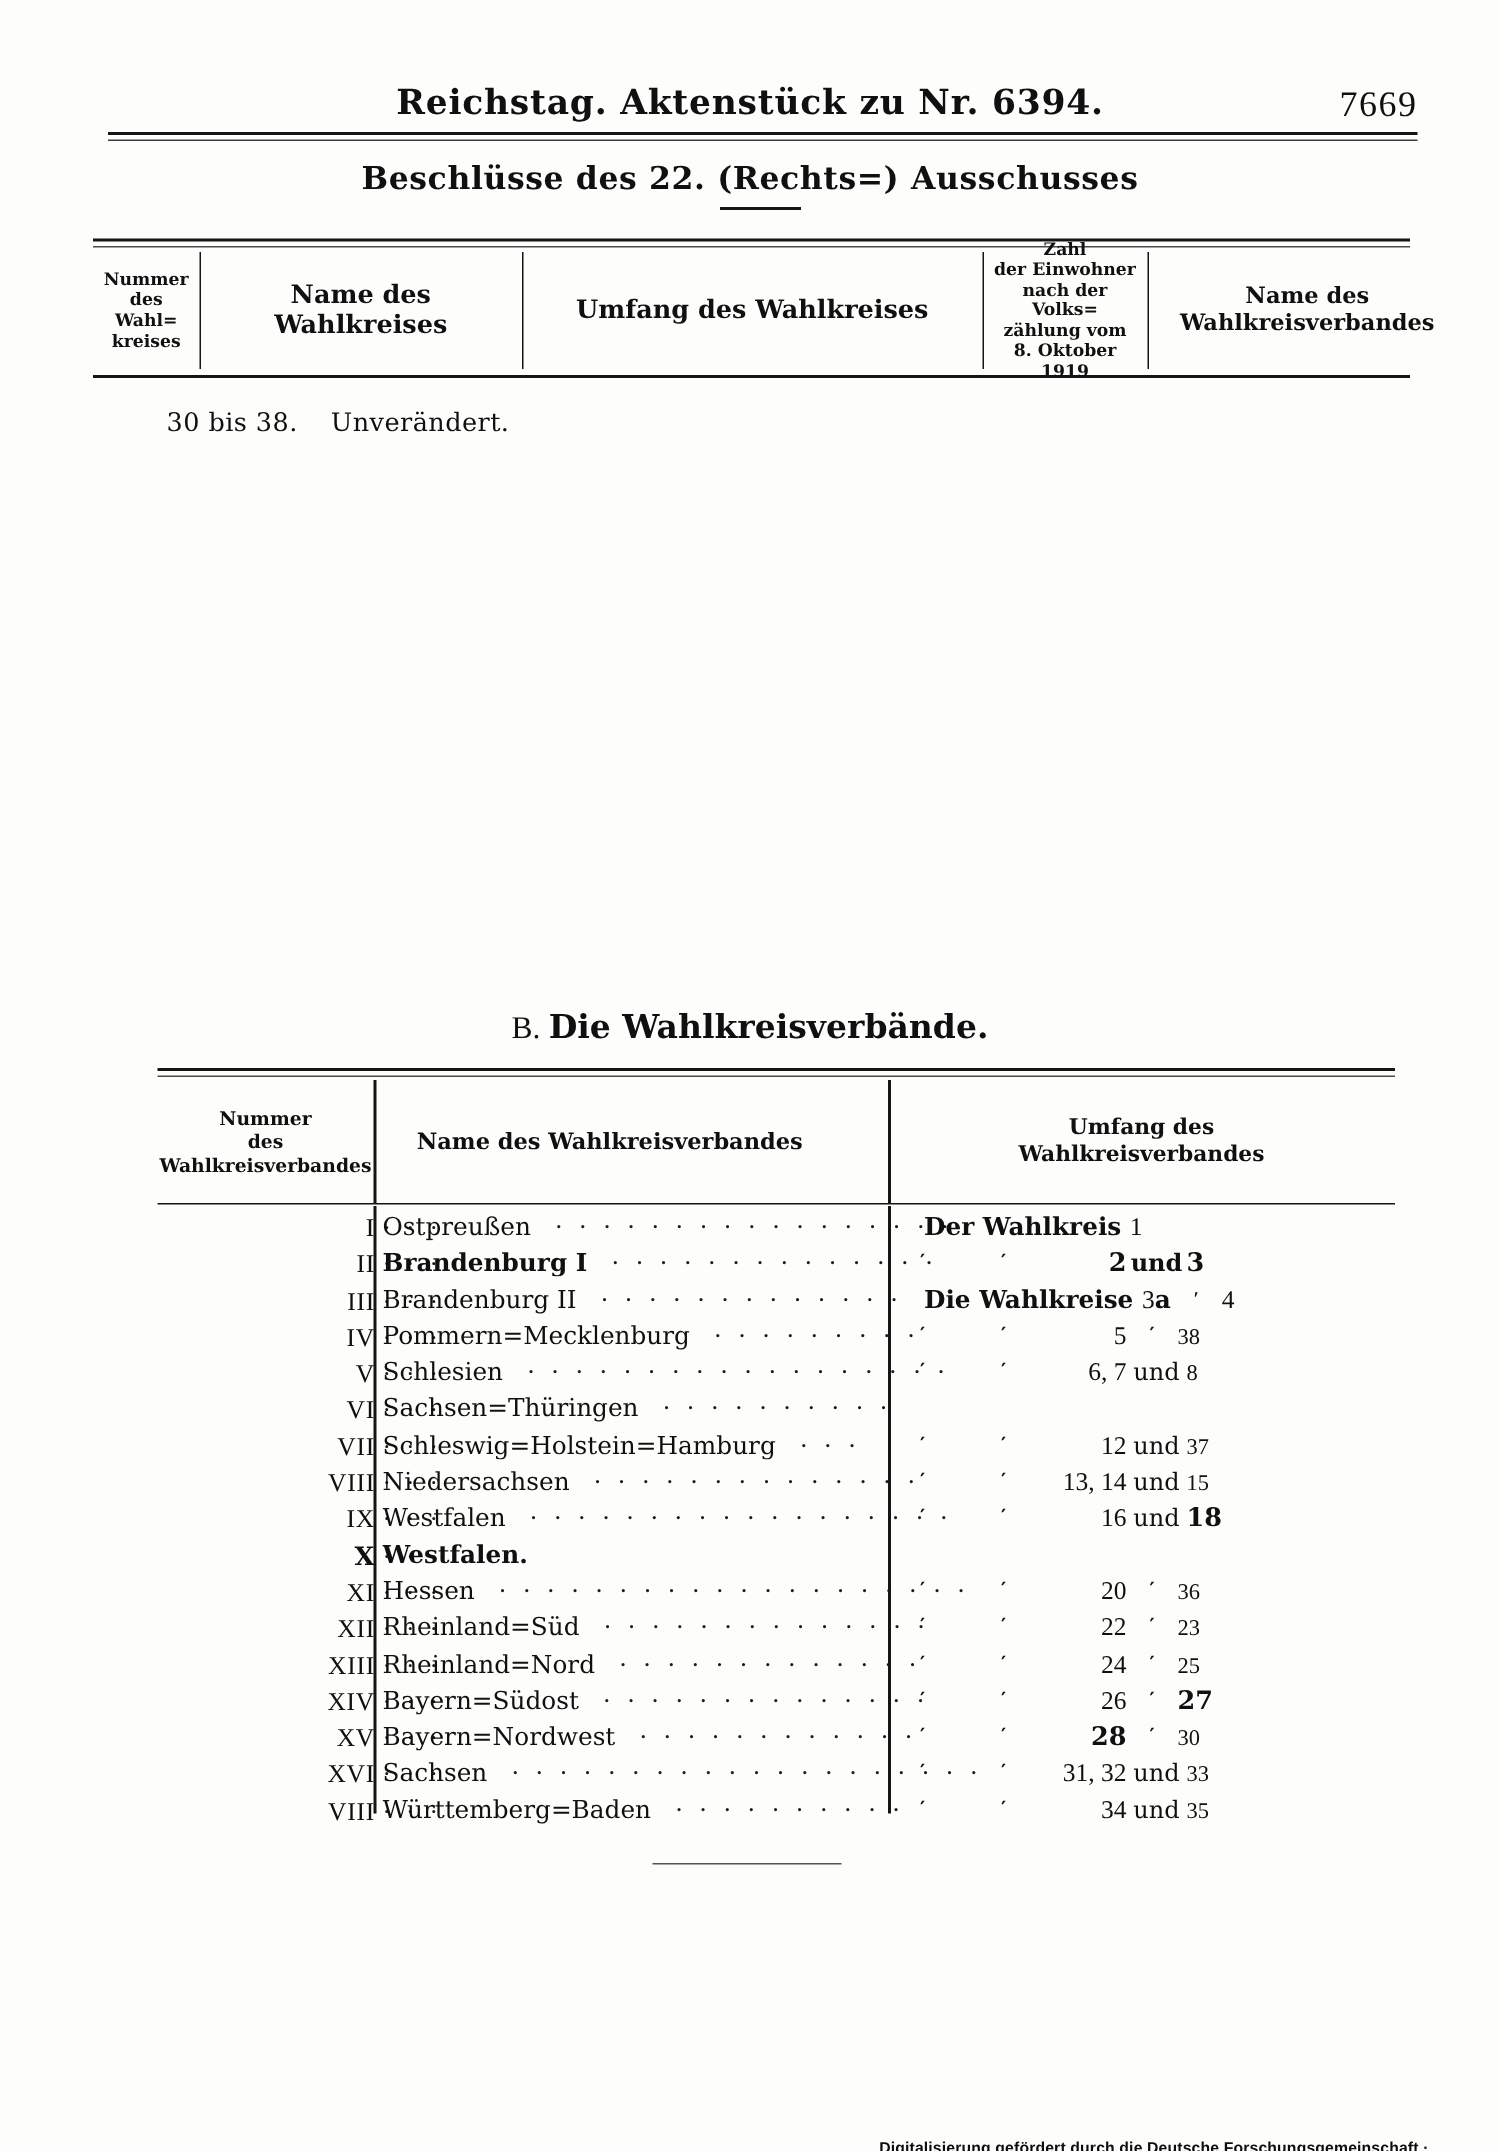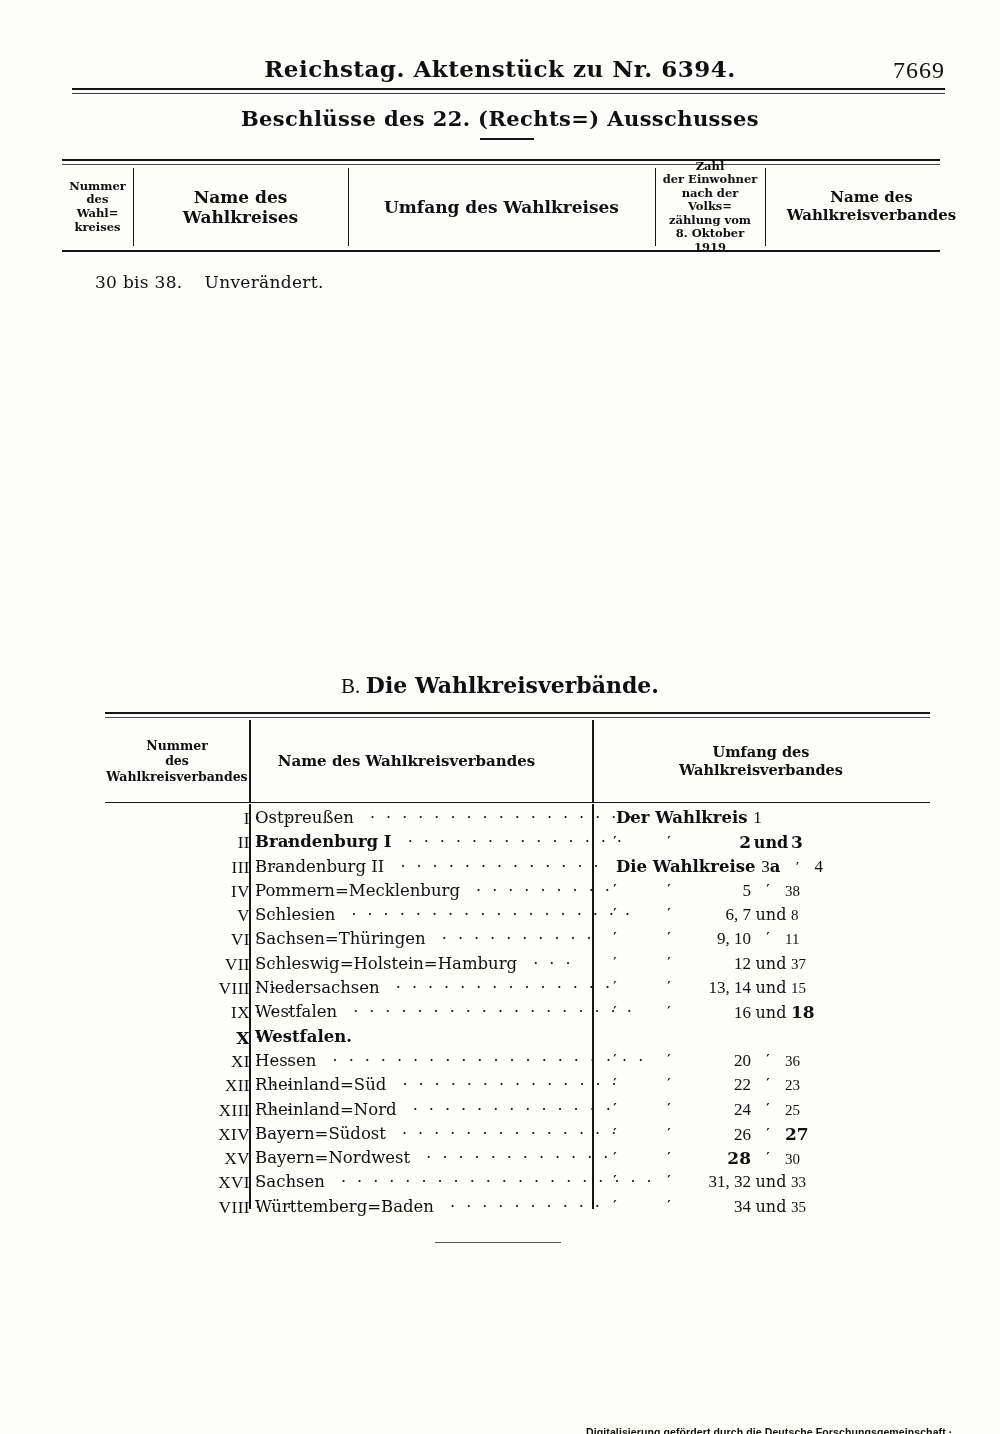--- a/index.html
+++ b/index.html
@@ -78,21 +78,21 @@
     line-height:1.18;
     padding:0 4px;
     box-sizing:border-box;
   }
   .hc-num{font-size:11.5px;}
   .hc-big{font-size:17px;}
   .hc-small{font-size:11.5px;}
 
   
   .noteline{
-    position:absolute;left:95px;top:272px;
+    position:absolute;left:111px;top:272px;
     font-family:"DejaVu Serif", serif;
     font-weight:400;
     font-size:17px;
     letter-spacing:0.3px;
     white-space:nowrap;
   }
   .noteline .gap{display:inline-block;width:22px;}
 
   
   .sectB{
@@ -327,21 +327,20 @@
         <div class="row">
           <div class="cell-num">V</div>
           <div class="dots3">···</div>
           <div class="cell-name"><span class="nm">Schlesien</span><span class="lead"> ··················</span></div>
           <div class="cell-ext"><span class="ext-ditto1">′</span><span class="ext-ditto2">′</span><span class="ext-n1">6, 7</span><span class="ext-sep und">und</span><span class="ext-n2">8</span></div>
         </div>
         <div class="row">
           <div class="cell-num">VI</div>
           <div class="dots3">···</div>
           <div class="cell-name"><span class="nm">Sachsen=Thüringen</span><span class="lead"> ··········</span></div>
-          <div class="cell-ext"><span class="ext-ditto1">′</span><span class="ext-ditto2">′</span><span class="ext-n1">9, 10</span><span class="ext-sep">′</span><span class="ext-n2">11</span></div>
         </div>
         <div class="row">
           <div class="cell-num">VII</div>
           <div class="dots3">···</div>
           <div class="cell-name"><span class="nm">Schleswig=Holstein=Hamburg</span><span class="lead"> ···</span></div>
           <div class="cell-ext"><span class="ext-ditto1">′</span><span class="ext-ditto2">′</span><span class="ext-n1">12</span><span class="ext-sep und">und</span><span class="ext-n2">37</span></div>
         </div>
         <div class="row">
           <div class="cell-num">VIII</div>
           <div class="dots3">···</div>

